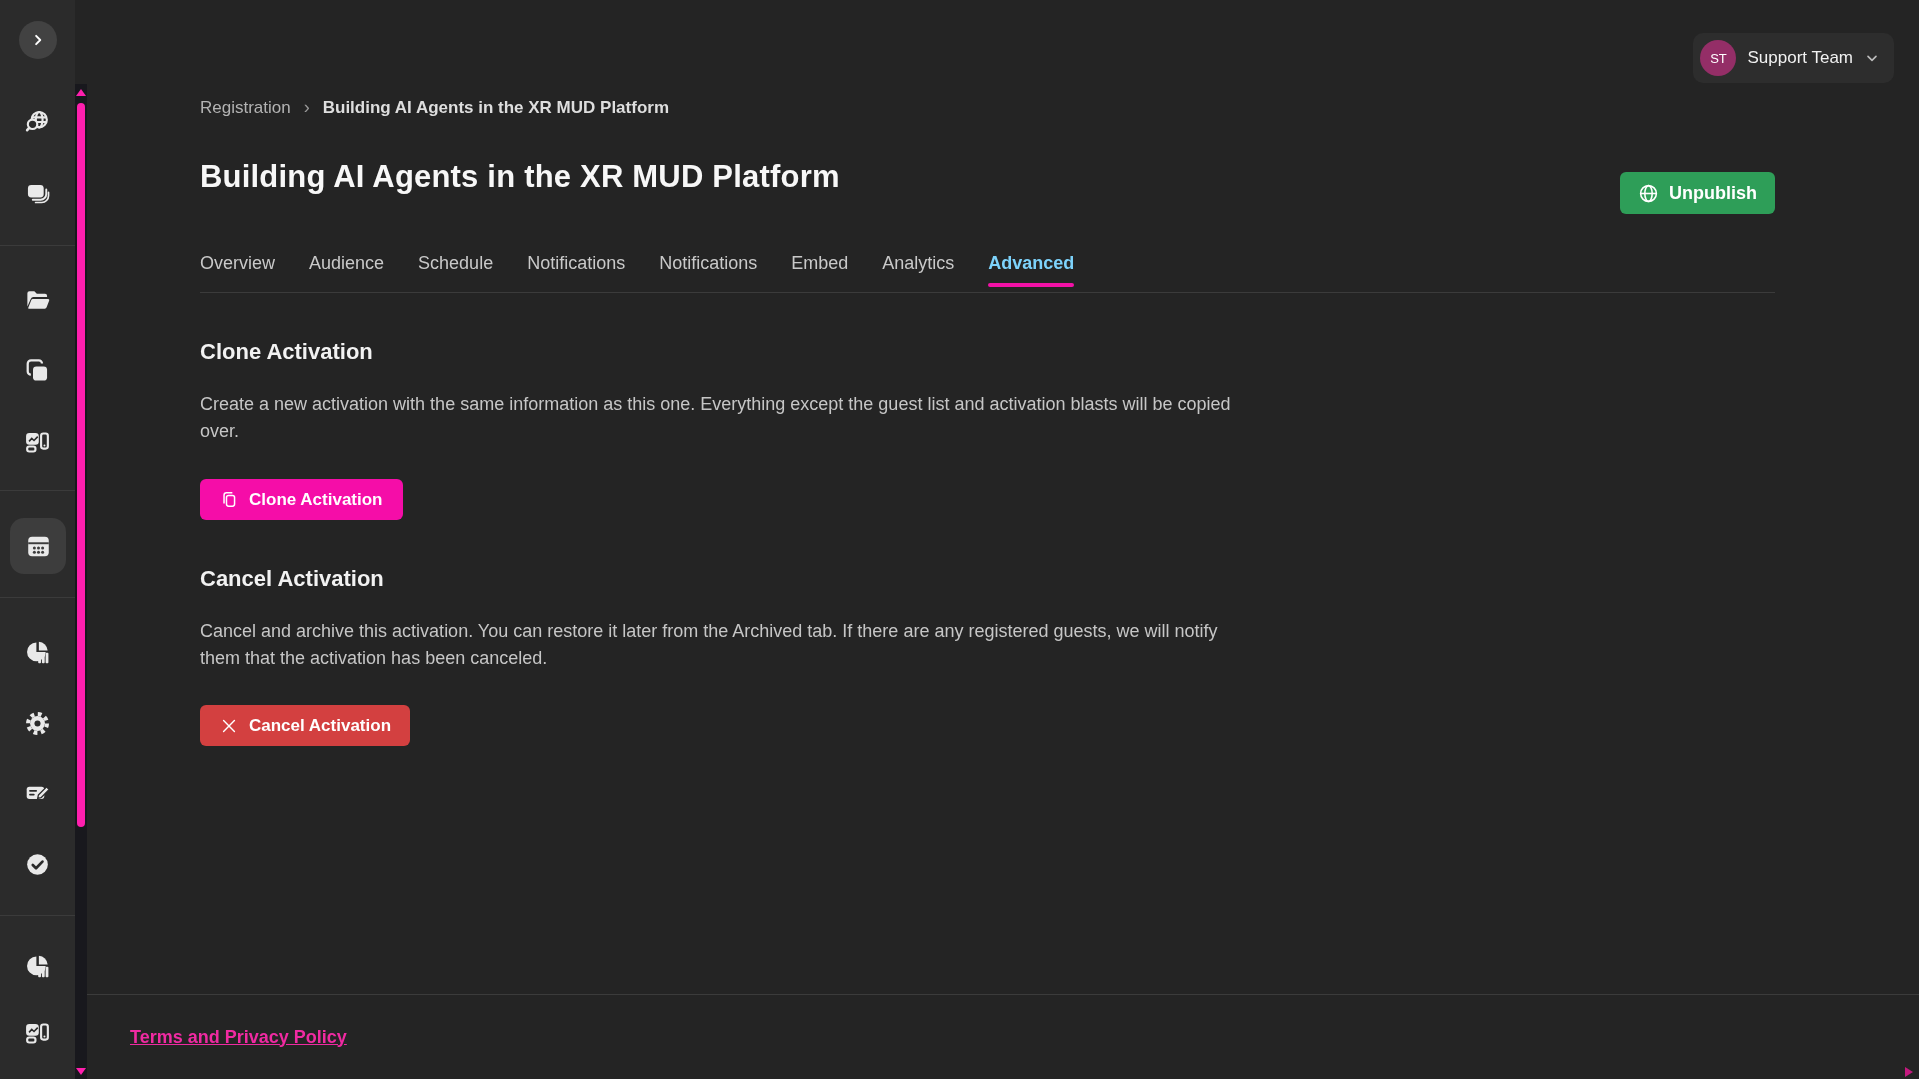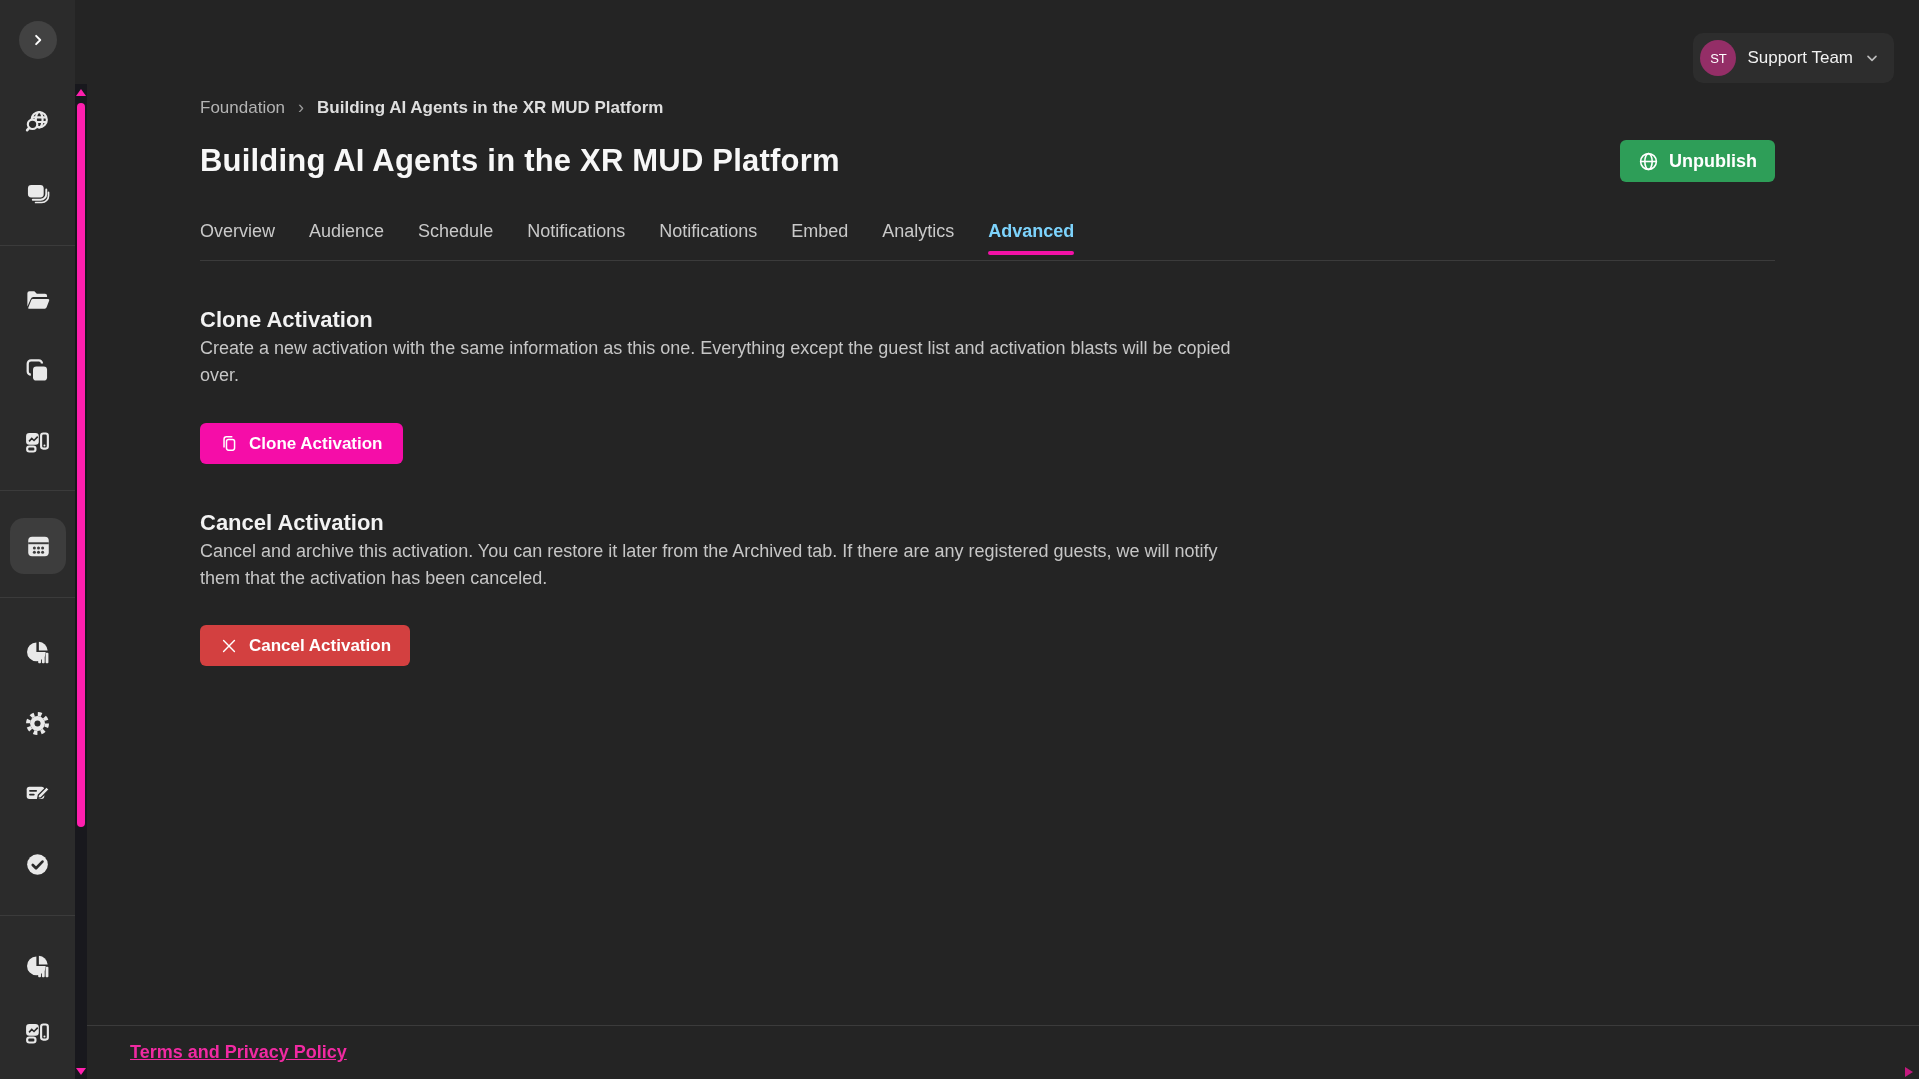--- a/index.html
+++ b/index.html
@@ -89,45 +89,45 @@
 
   .header-row {
     margin-top:22px; display:flex; align-items:center; justify-content:space-between;
   }
   .page-title { font-size:31px; font-weight:bold; color:#f7f7f7; letter-spacing:.2px; }
   .btn {
     display:inline-flex; align-items:center; gap:10px; border:none; cursor:pointer;
     border-radius:6px; color:#fff; font-weight:bold;
     font-family:"Liberation Sans", sans-serif;
   }
-  .btn-unpublish { background:#2e9e58; height:42px; padding:0 18px; font-size:18px; }
+  .btn-unpublish { background:#2e9e58; height:42px; padding:0 18px; font-size:18px;margin-top:32px; }
 
   .tabs {
     margin-top:39px; display:flex; gap:34px;
     border-bottom:1px solid #3b3b3b;
   }
   .tab {
     position:relative; padding-bottom:18px; font-size:18px; color:#c9c9c9; cursor:pointer;
   }
   .tab.active { color:#7dd3fc; font-weight:bold; }
   .tab.active::after {
     content:""; position:absolute; left:0; right:0; bottom:5px; height:4px;
     border-radius:3px; background:#f311a7;
   }
 
   .section-heading { margin-top:46px; font-size:22px; font-weight:bold; color:#f2f2f2; }
   .section-desc {
-    margin-top:2px; max-width:1032px; font-size:18px; line-height:27px; color:#c6c6c6;
+    margin-top:26px; max-width:1032px; font-size:18px; line-height:27px; color:#c6c6c6;
   }
   .btn-clone { background:#f50da8; height:41px; padding:0 20px; font-size:17px; margin-top:34px; }
   .btn-cancel { background:#d34040; height:41px; padding:0 19px; font-size:17px; margin-top:33px; }
 
   
   .footer {
-    position:absolute; left:0; right:0; bottom:0; height:54px;
+    position:absolute; left:0; right:0; bottom:0; height:85px;
     border-top:1px solid #3b3b3b;
     display:flex; align-items:center; justify-content:space-between;
     padding:0 40px 0 43px;
   }
   .footer-link {
     font-size:18px; font-weight:bold; color:#f02aa2; text-decoration:underline; cursor:pointer;
   }
   .footer-copy { font-size:19px; color:#d6d6d6; }
 
   svg { display:block; }
@@ -275,21 +275,21 @@
     <div class="avatar">ST</div>
     <span class="user-name">Support Team</span>
     <svg width="16" height="16" viewBox="0 0 24 24" fill="none" stroke="#bdbdbd" stroke-width="2.4" stroke-linecap="round" stroke-linejoin="round">
         <path d="M6 9.5l6 6 6-6"></path>
       </svg>
   </div>
 
   <div class="content">
 
     <div class="breadcrumb">
-      <span class="crumb-link">Foundation</span>
+      <span class="crumb-link">Registration</span>
       <span class="crumb-sep">›</span>
       <span class="crumb-current">Building AI Agents in the XR MUD Platform</span>
     </div>
 
     <div class="header-row">
       <h1 class="page-title">Building AI Agents in the XR MUD Platform</h1>
       <button class="btn btn-unpublish">
         <svg width="21" height="21" viewBox="0 0 24 24" fill="none" stroke="#ffffff" stroke-width="1.8">
           <circle cx="12" cy="12" r="9"></circle>
           <ellipse cx="12" cy="12" rx="4.2" ry="9"></ellipse>

